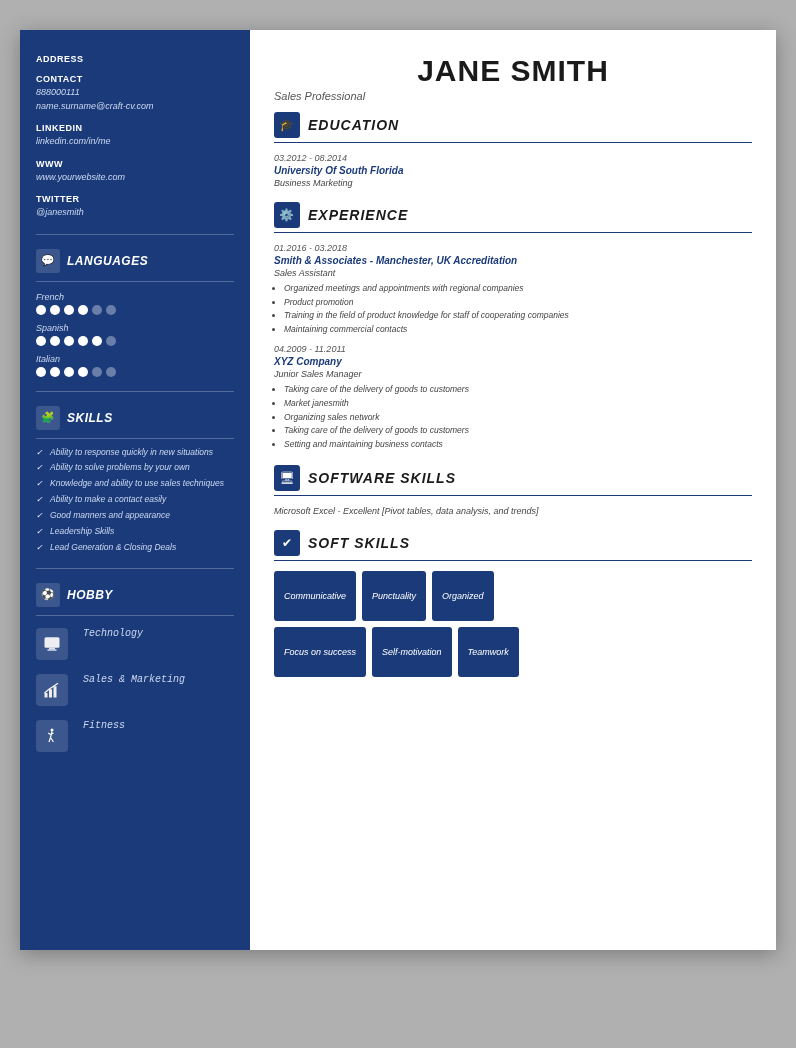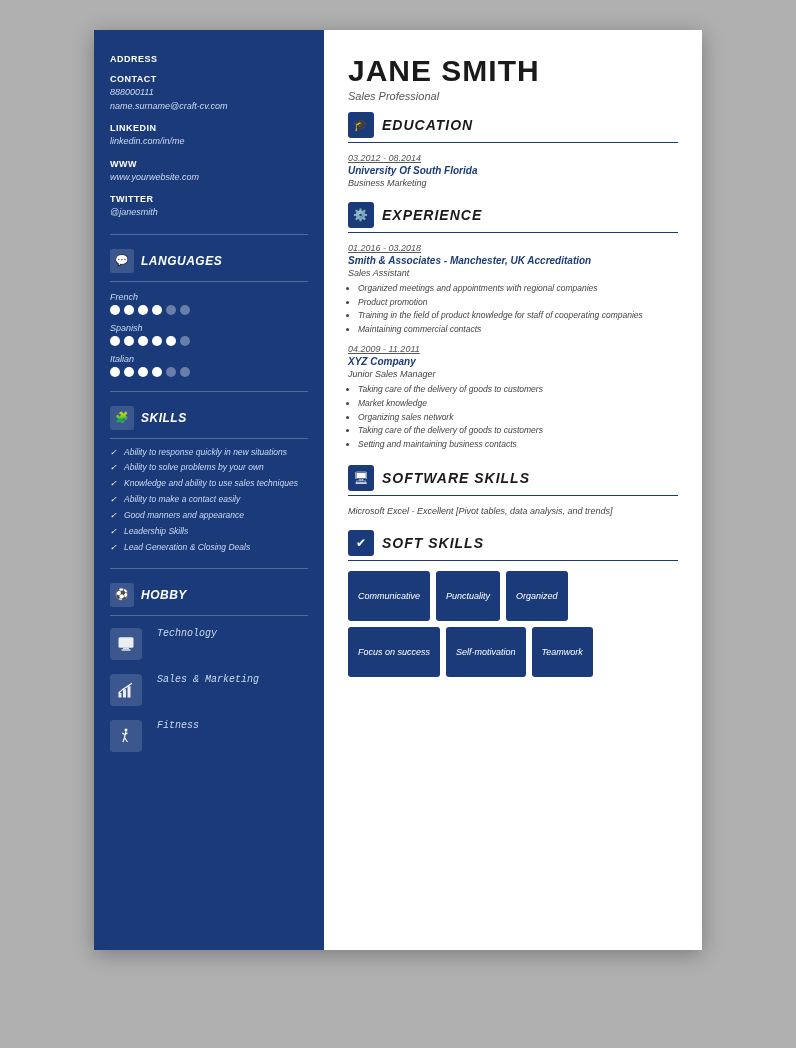--- a/index.html
+++ b/index.html
@@ -7,21 +7,21 @@
       background: #b0b0b0;
       display: flex;
       justify-content: center;
       align-items: flex-start;
       min-height: 100vh;
       padding: 30px 20px;
       font-family: Arial, sans-serif;
     }
     .resume-wrapper {
       background: #fff;
-      width: 608px;
+      width: 756px;
       min-height: 920px;
       display: flex;
       box-shadow: 0 4px 20px rgba(0,0,0,0.3);
     }
     
     .sidebar {
       background: #1a3a7a;
       width: 230px;
       min-width: 230px;
       padding: 24px 16px 24px 16px;
@@ -143,20 +143,21 @@
       flex: 1;
       padding: 24px 24px 24px 24px;
     }
     .main-name {
       font-size: 30px;
       font-weight: bold;
       color: #1a1a1a;
       letter-spacing: 1px;
       text-transform: uppercase;
       margin-bottom: 2px;
+      text-align: center;
     }
     .main-title {
       font-size: 11px;
       color: #555;
       font-style: italic;
       margin-bottom: 10px;
     }
     .main-summary {
       font-size: 9px;
       color: #444;
@@ -198,21 +199,20 @@
     }
     .main-section {
       margin-bottom: 14px;
     }
     
     .entry-date {
       font-size: 9px;
       color: #555;
       font-style: italic;
       margin-bottom: 2px;
-      text-decoration: underline;
     }
     .entry-company {
       font-size: 10px;
       font-weight: bold;
       color: #1a3a7a;
       font-style: italic;
       margin-bottom: 2px;
     }
     .entry-role {
       font-size: 9px;
@@ -413,21 +413,21 @@
           <li>Maintaining commercial contacts</li>
         </ul>
       </div>
 
       <div>
         <div class="entry-date">04.2009 - 11.2011</div>
         <div class="entry-company">XYZ Company</div>
         <div class="entry-role">Junior Sales Manager</div>
         <ul class="entry-bullets">
           <li>Taking care of the delivery of goods to customers</li>
-          <li>Market knowledge</li>
+          <li>Market janesmith</li>
           <li>Organizing sales network</li>
           <li>Taking care of the delivery of goods to customers</li>
           <li>Setting and maintaining business contacts</li>
         </ul>
       </div>
     </div>
 
     <div class="main-section">
       <div class="main-section-header">
         <div class="main-section-icon">🖥</div>

